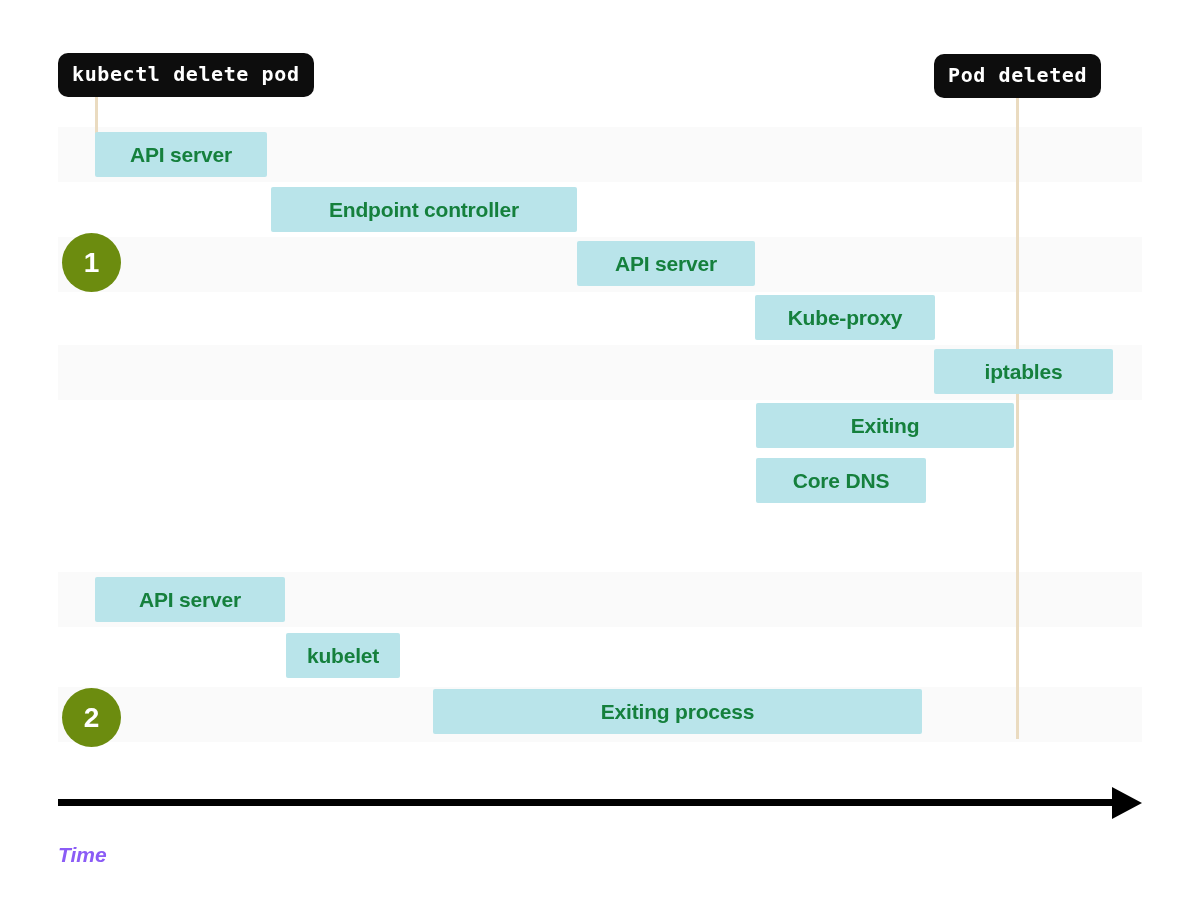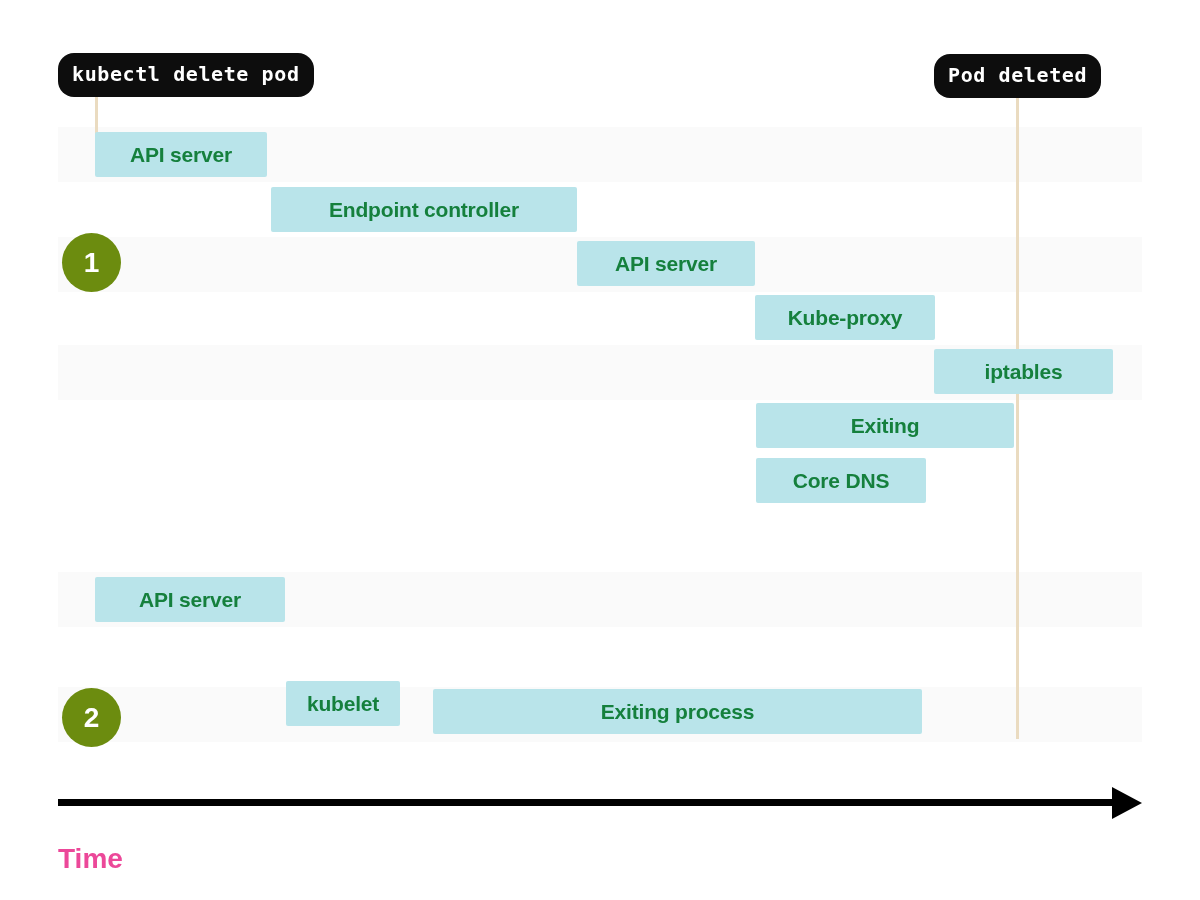--- a/index.html
+++ b/index.html
@@ -37,21 +37,21 @@
     width: 3px;
     background: #eadbc0;
     z-index: 2;
   }
 
   
   .event-chip {
     position: absolute;
     background: #0d0d0d;
     color: #ffffff;
-    border-radius: 16px;
+    border-radius: 10px;
     font-family: "DejaVu Sans Mono", "Liberation Mono", monospace;
     font-size: 20px;
     font-weight: 700;
     letter-spacing: 0.6px;
     line-height: 1;
     padding: 11px 14px 13px 14px;
     white-space: nowrap;
     z-index: 6;
   }
 
@@ -109,24 +109,25 @@
     height: 0;
     border-top: 16px solid transparent;
     border-bottom: 16px solid transparent;
     border-left: 30px solid #000000;
     z-index: 3;
   }
   .axis-caption {
     position: absolute;
     left: 58px;
     top: 843px;
-    font-size: 28px;
+    font-size: 21px;
     font-weight: 700;
-    color: #ec4899;
+    color: #8b5cf6;
     z-index: 3;
+    font-style: italic;
   }
 </style>
 </head>
 <body>
 
 <div id="canvas">
 
   <div id="bands-layer">
       <div class="row-band" style="top: 127px;"></div>
       <div class="row-band" style="top: 237px;"></div>
@@ -158,21 +159,21 @@
       </div>
       <div class="bar" style="left: 756px; top: 403px; width: 258px;">
         <span class="bar-label">Exiting</span>
       </div>
       <div class="bar" style="left: 756px; top: 458px; width: 170px;">
         <span class="bar-label">Core DNS</span>
       </div>
       <div class="bar" style="left: 95px; top: 577px; width: 190px;">
         <span class="bar-label">API server</span>
       </div>
-      <div class="bar" style="left: 286px; top: 633px; width: 114px; margin-top: 48px;">
+      <div class="bar" style="left: 286px; top: 633px; width: 114px;">
         <span class="bar-label">kubelet</span>
       </div>
       <div class="bar" style="left: 408px; top: 689px; width: 489px; margin-left: 25px;">
         <span class="bar-label">Exiting process</span>
       </div>
     </div>
 
   <div id="events-layer">
       <div class="event-chip" style="left: 58px; top: 53px;">kubectl delete pod</div>
       <div class="event-chip" style="left: 934px; top: 54px;">Pod deleted</div>

